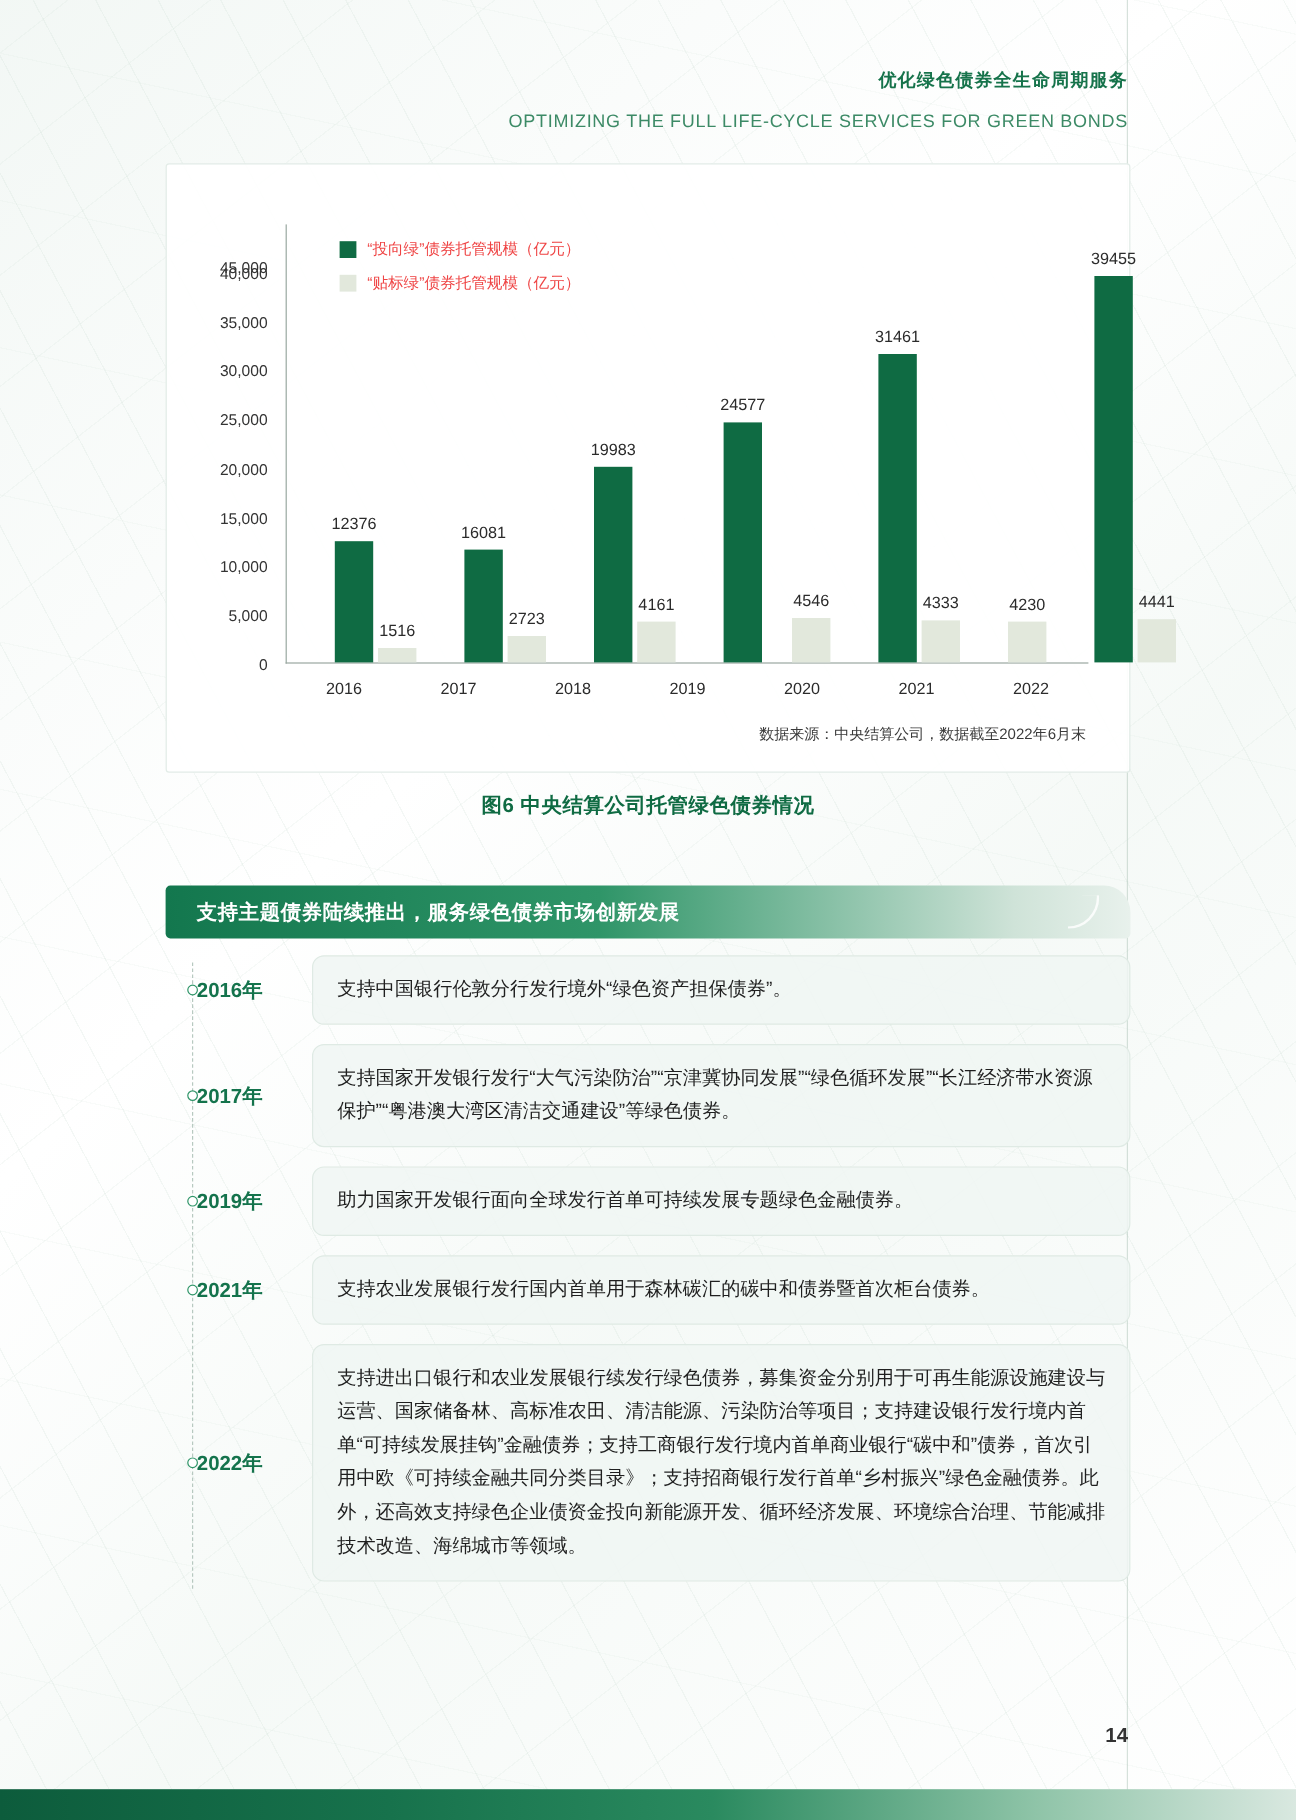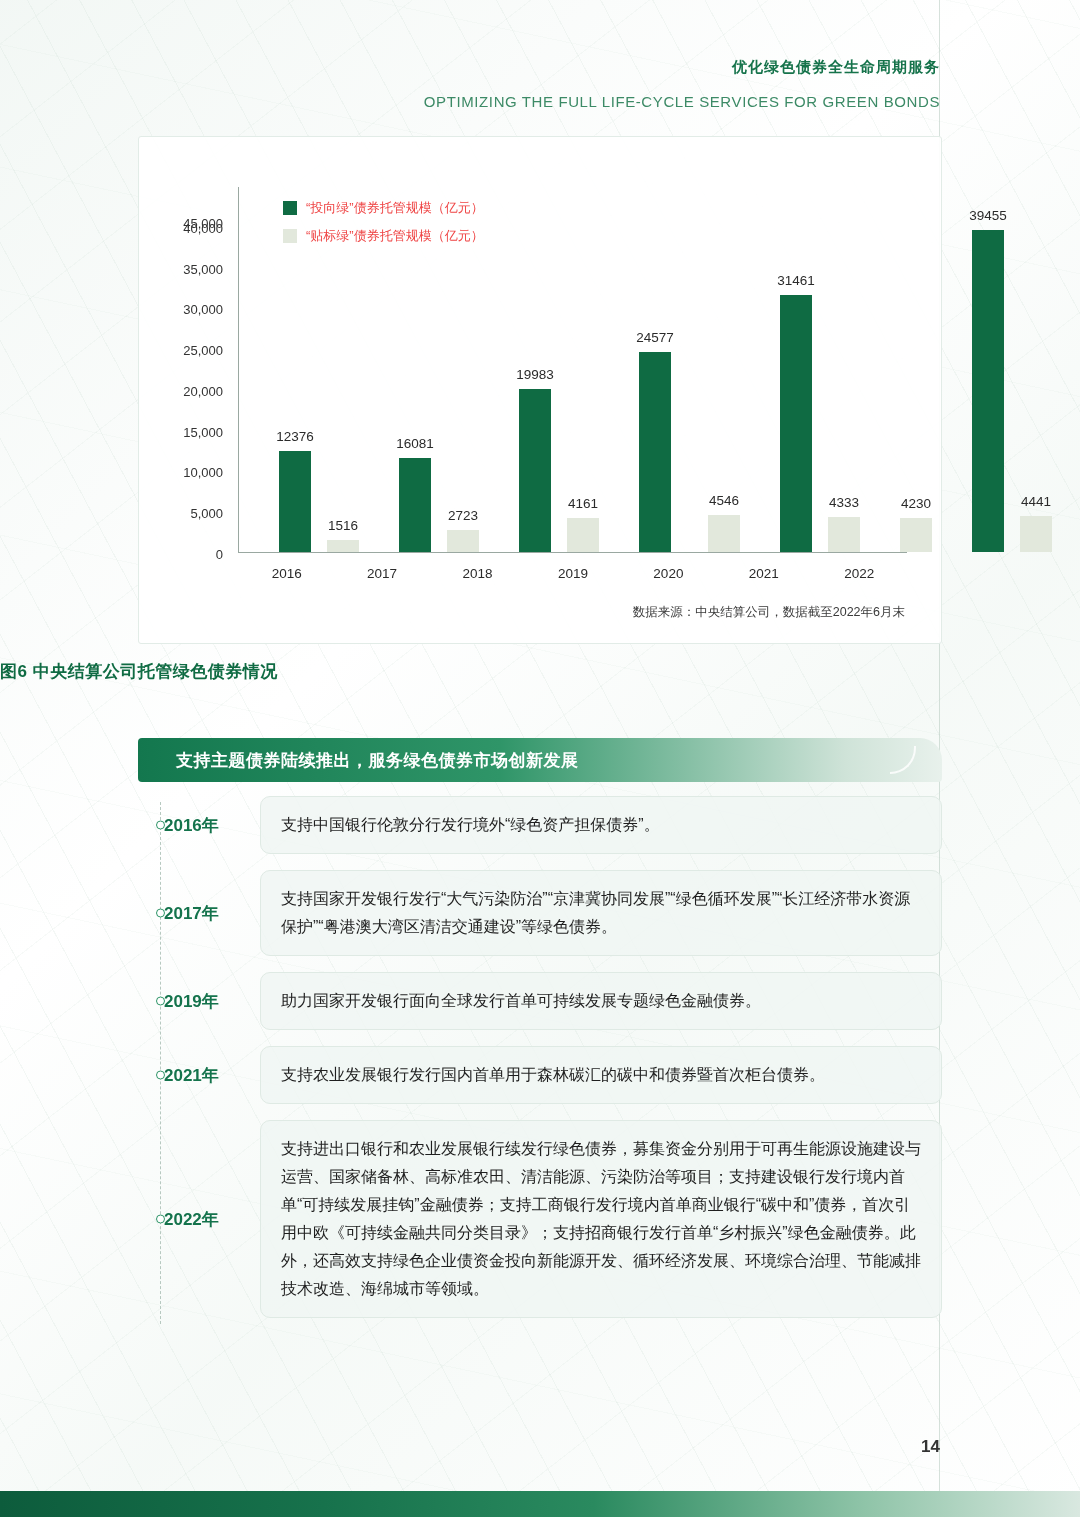--- a/index.html
+++ b/index.html
@@ -68,48 +68,48 @@
   .axis-line-x {
     position: absolute; left: 99px; right: 34px; height: 1px; background: #9aa8a1;
   }
   .axis-line-y {
     position: absolute; left: 99px; width: 1px; background: #9aa8a1;
   }
   .bars {
     position: absolute; left: 100px; right: 34px; display: flex;
     align-items: flex-end; justify-content: space-around;
   }
-  .group { position: relative; display: flex; align-items: flex-end; gap: 16px; height: 100%; padding-left: 40px; }
+  .group { position: relative; display: flex; align-items: flex-end; gap: 4px; height: 100%; padding-left: 40px; }
   .bar { width: 32px; position: relative; }
   .bar.dark { background: #0f6b43; }
   .bar.light { background: #e2e8dc; }
   .bar-value {
     position: absolute; left: 50%; transform: translateX(-50%);
     top: -22px; font-size: 13.5px; color: #2b2b2b; white-space: nowrap;
   }
   .x-labels {
     position: absolute; left: 100px; right: 34px; display: flex; justify-content: space-around;
   }
   .xlab { font-size: 13.5px; color: #2b2b2b; width: 72px; text-align: center; }
   .source {
     position: absolute; right: 36px; bottom: 22px; font-size: 12.5px; color: #3a3a3a;
   }
 
   .fig-caption {
-    position: absolute; left: 0; top: 660px; width: 1080px; text-align: left;
+    position: absolute; left: 0; top: 660px; width: 1080px; text-align: center;
     font-size: 17px; font-weight: bold; color: #0f6b43;
     letter-spacing: 0.5px;
   }
 
   
   .banner {
     position: absolute; left: 138px; top: 738px; width: 804px; height: 44px;
     background: linear-gradient(90deg, #13774e 0%, #2f9568 45%, #cfe3d8 88%, #e8f1ec 100%);
     border-radius: 4px 22px 4px 4px;
-    display: flex; align-items: center; padding-left: 12px;
+    display: flex; align-items: center;
   }
   .banner-text {
     color: #ffffff; font-size: 17px; font-weight: bold; margin-left: 26px; letter-spacing: 0.5px;
   }
   .banner-swoosh {
     position: absolute; right: 26px; top: 8px; width: 26px; height: 28px;
     border-right: 2px solid #ffffff; border-bottom: 2px solid #ffffff;
     border-radius: 0 0 40px 0; opacity: 0.85;
   }
 

